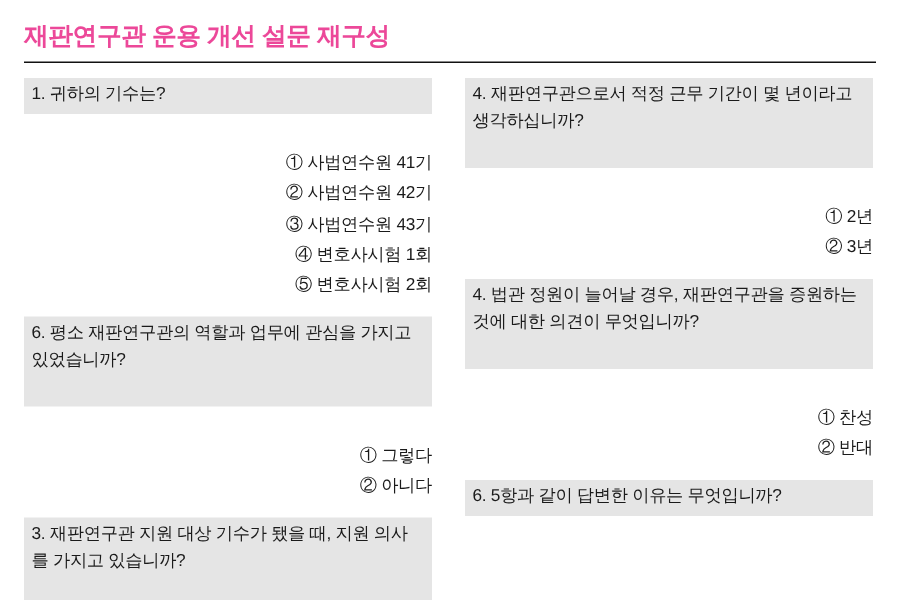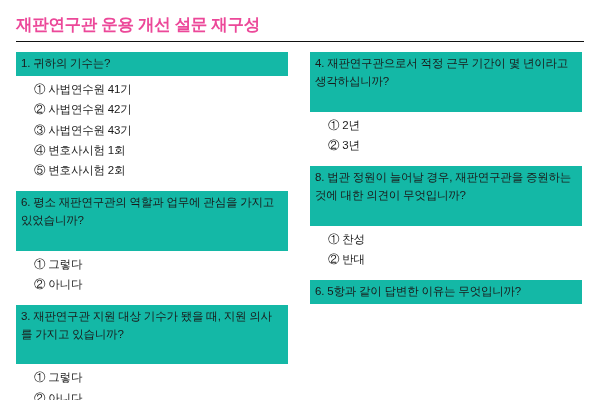--- a/index.html
+++ b/index.html
@@ -40,35 +40,36 @@
     gap: 22px;
   }
   .col {
     width: 272px;
     flex: 0 0 272px;
   }
   .q-block {
     margin-bottom: 11px;
   }
   .q-text {
-    background: #14b8a6;
+    background: #e5e5e5;
     font-size: 11.5px;
     line-height: 1.55;
     padding: 3px 5px 3px 5px;
     color: #1a1a1a;
     letter-spacing: -0.2px;
     display: block;
   }
   .q-text.two-line {
     padding-bottom: 21px;
   }
   .options {
-    margin: 3px 0 0 0;
+    margin: 23px 0 0 0;
     padding: 0 0 0 18px;
     list-style: none;
+    text-align: right;
   }
   .options li {
     font-size: 11.5px;
     line-height: 1.75;
     color: #1a1a1a;
     letter-spacing: -0.2px;
   }
   .no-options {
     margin-bottom: 0;
   }
@@ -117,21 +118,21 @@
 
       <div class="q-block">
         <span class="q-text two-line">4. 재판연구관으로서 적정 근무 기간이 몇 년이라고 생각하십니까?</span>
         <ul class="options">
           <li>① 2년</li>
           <li>② 3년</li>
         </ul>
       </div>
 
       <div class="q-block">
-        <span class="q-text two-line">8. 법관 정원이 늘어날 경우, 재판연구관을 증원하는 것에 대한 의견이 무엇입니까?</span>
+        <span class="q-text two-line">4. 법관 정원이 늘어날 경우, 재판연구관을 증원하는 것에 대한 의견이 무엇입니까?</span>
         <ul class="options">
           <li>① 찬성</li>
           <li>② 반대</li>
         </ul>
       </div>
 
       <div class="q-block no-options">
         <span class="q-text">6. 5항과 같이 답변한 이유는 무엇입니까?</span>
       </div>
 

